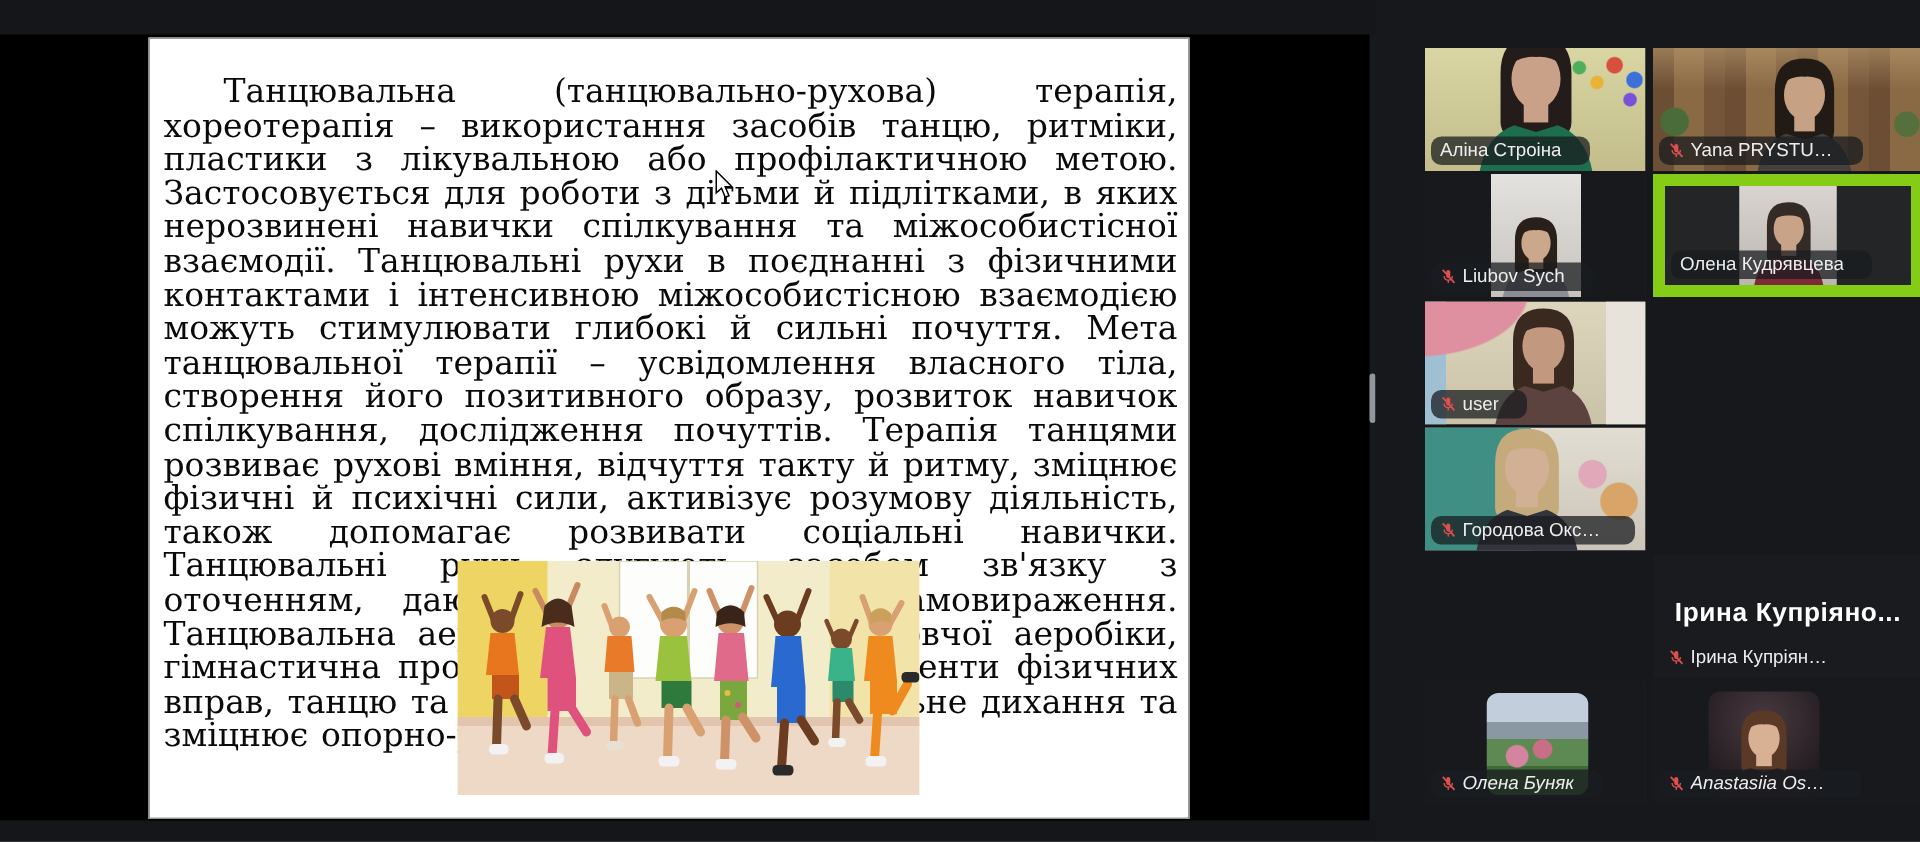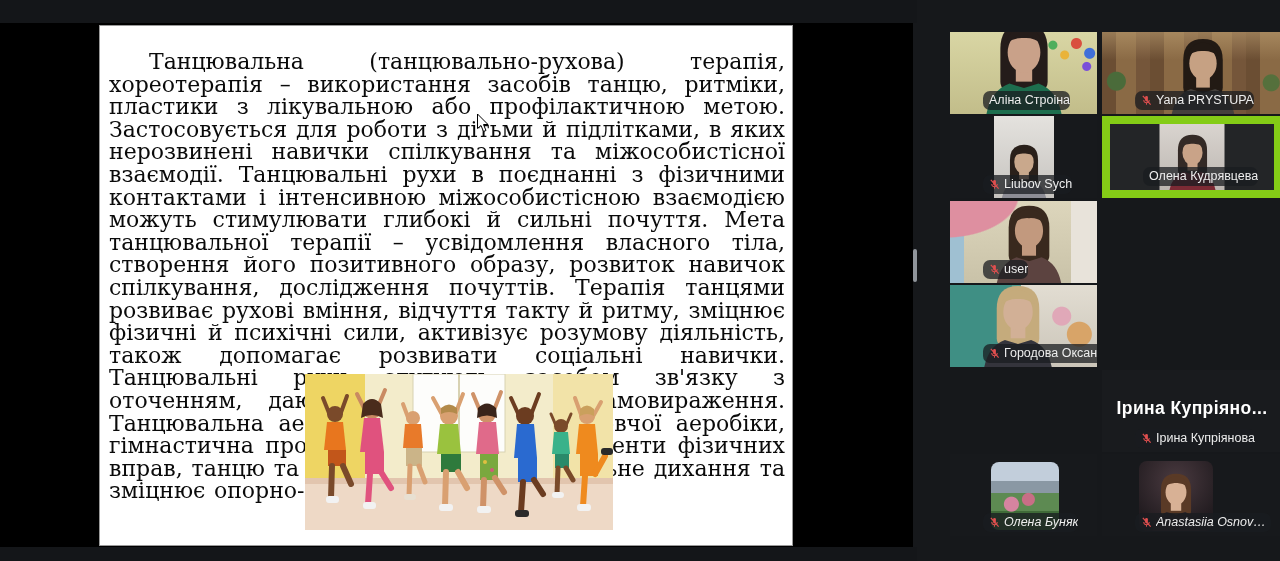--- a/index.html
+++ b/index.html
@@ -103,22 +103,22 @@
       radial-gradient(circle at 55% 55%, #c86e86 0 6px, rgba(0,0,0,0) 7px),
       linear-gradient(#c2cedb 0 28%, #8a98a4 28% 45%, #5d8a52 45% 72%, #3f6b38 72%);}
 
   .t12 .video{background:#17191c;}
   .t12 .avatar{left:37px;top:7px;width:74px;height:70px;
       background:radial-gradient(circle at 50% 28%, #4a3a40, #221c20 75%);}
   .t12 .person{--skin:#d8b195;--hair:#5a3a26;--top:#2a2226;width:58px;height:64px;bottom:-3px;}
 
   
   .label{position:absolute;left:4px;bottom:4px;display:flex;align-items:center;gap:4px;
-         background:rgba(26,28,32,.75);border-radius:7px;padding:2px 0 3px 6px;
-         max-width:136px;box-sizing:border-box;margin-left:29px;}
+         background:rgba(26,28,32,.75);border-radius:7px;padding:2px 19px 3px 6px;
+         max-width:136px;box-sizing:border-box;}
   .label .nm{color:#ededed;font-size:12.5px;line-height:14px;white-space:nowrap;
              overflow:hidden;text-overflow:ellipsis;}
   .mic{width:11px;height:13px;flex:0 0 auto;}
 </style>
 </head>
 <body>
 
 <svg width="0" height="0" style="position:absolute">
   <defs>
     <g id="p">

